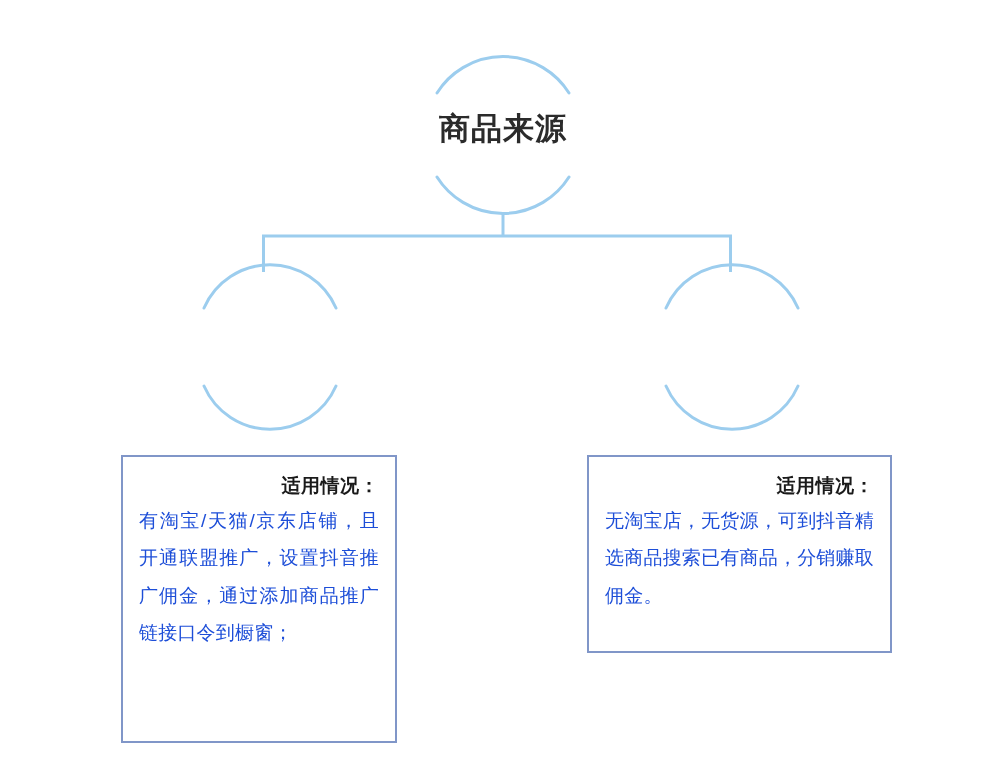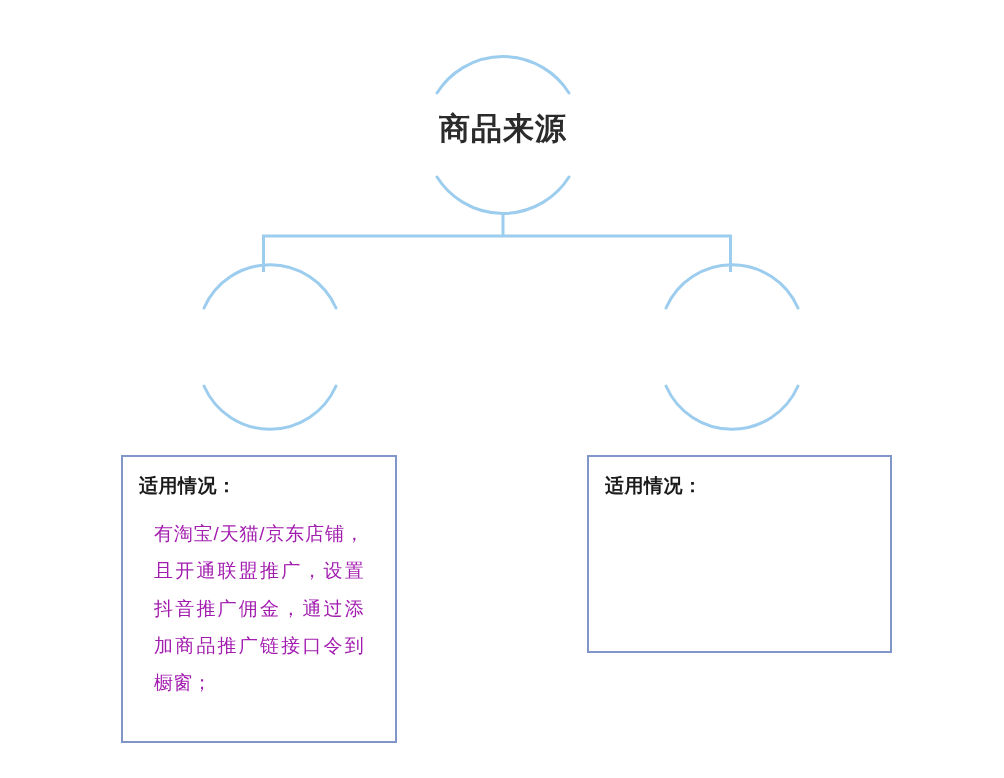--- a/index.html
+++ b/index.html
@@ -86,26 +86,27 @@
     width: 305px;
     height: 198px;
   }
   .info-heading {
     font-weight: bold;
     font-size: 19px;
     line-height: 1.55;
     color: #1a1a1a;
     margin: 0 0 2px 0;
     letter-spacing: 0.5px;
+    text-align: right;
   }
   .info-body {
     font-size: 19px;
     line-height: 1.95;
-    color: #a21caf;
-    margin: 15px;
+    color: #1d4ed8;
+    margin: 0;
     letter-spacing: 0.2px;
     text-align: justify;
     text-justify: inter-character;
   }
 </style>
 </head>
 <body>
 
 <div id="diagram-canvas">
 
@@ -136,15 +137,16 @@
 
 
 
   <div class="info-box info-box-left">
     <p class="info-heading">适用情况：</p>
     <p class="info-body">有淘宝/天猫/京东店铺，且开通联盟推广，设置抖音推广佣金，通过添加商品推广链接口令到橱窗；</p>
   </div>
 
   <div class="info-box info-box-right">
     <p class="info-heading">适用情况：</p>
+    <p class="info-body">无淘宝店，无货源，可到抖音精选商品搜索已有商品，分销赚取佣金。</p>
   </div>
 
 </div>
 
 </body></html>

